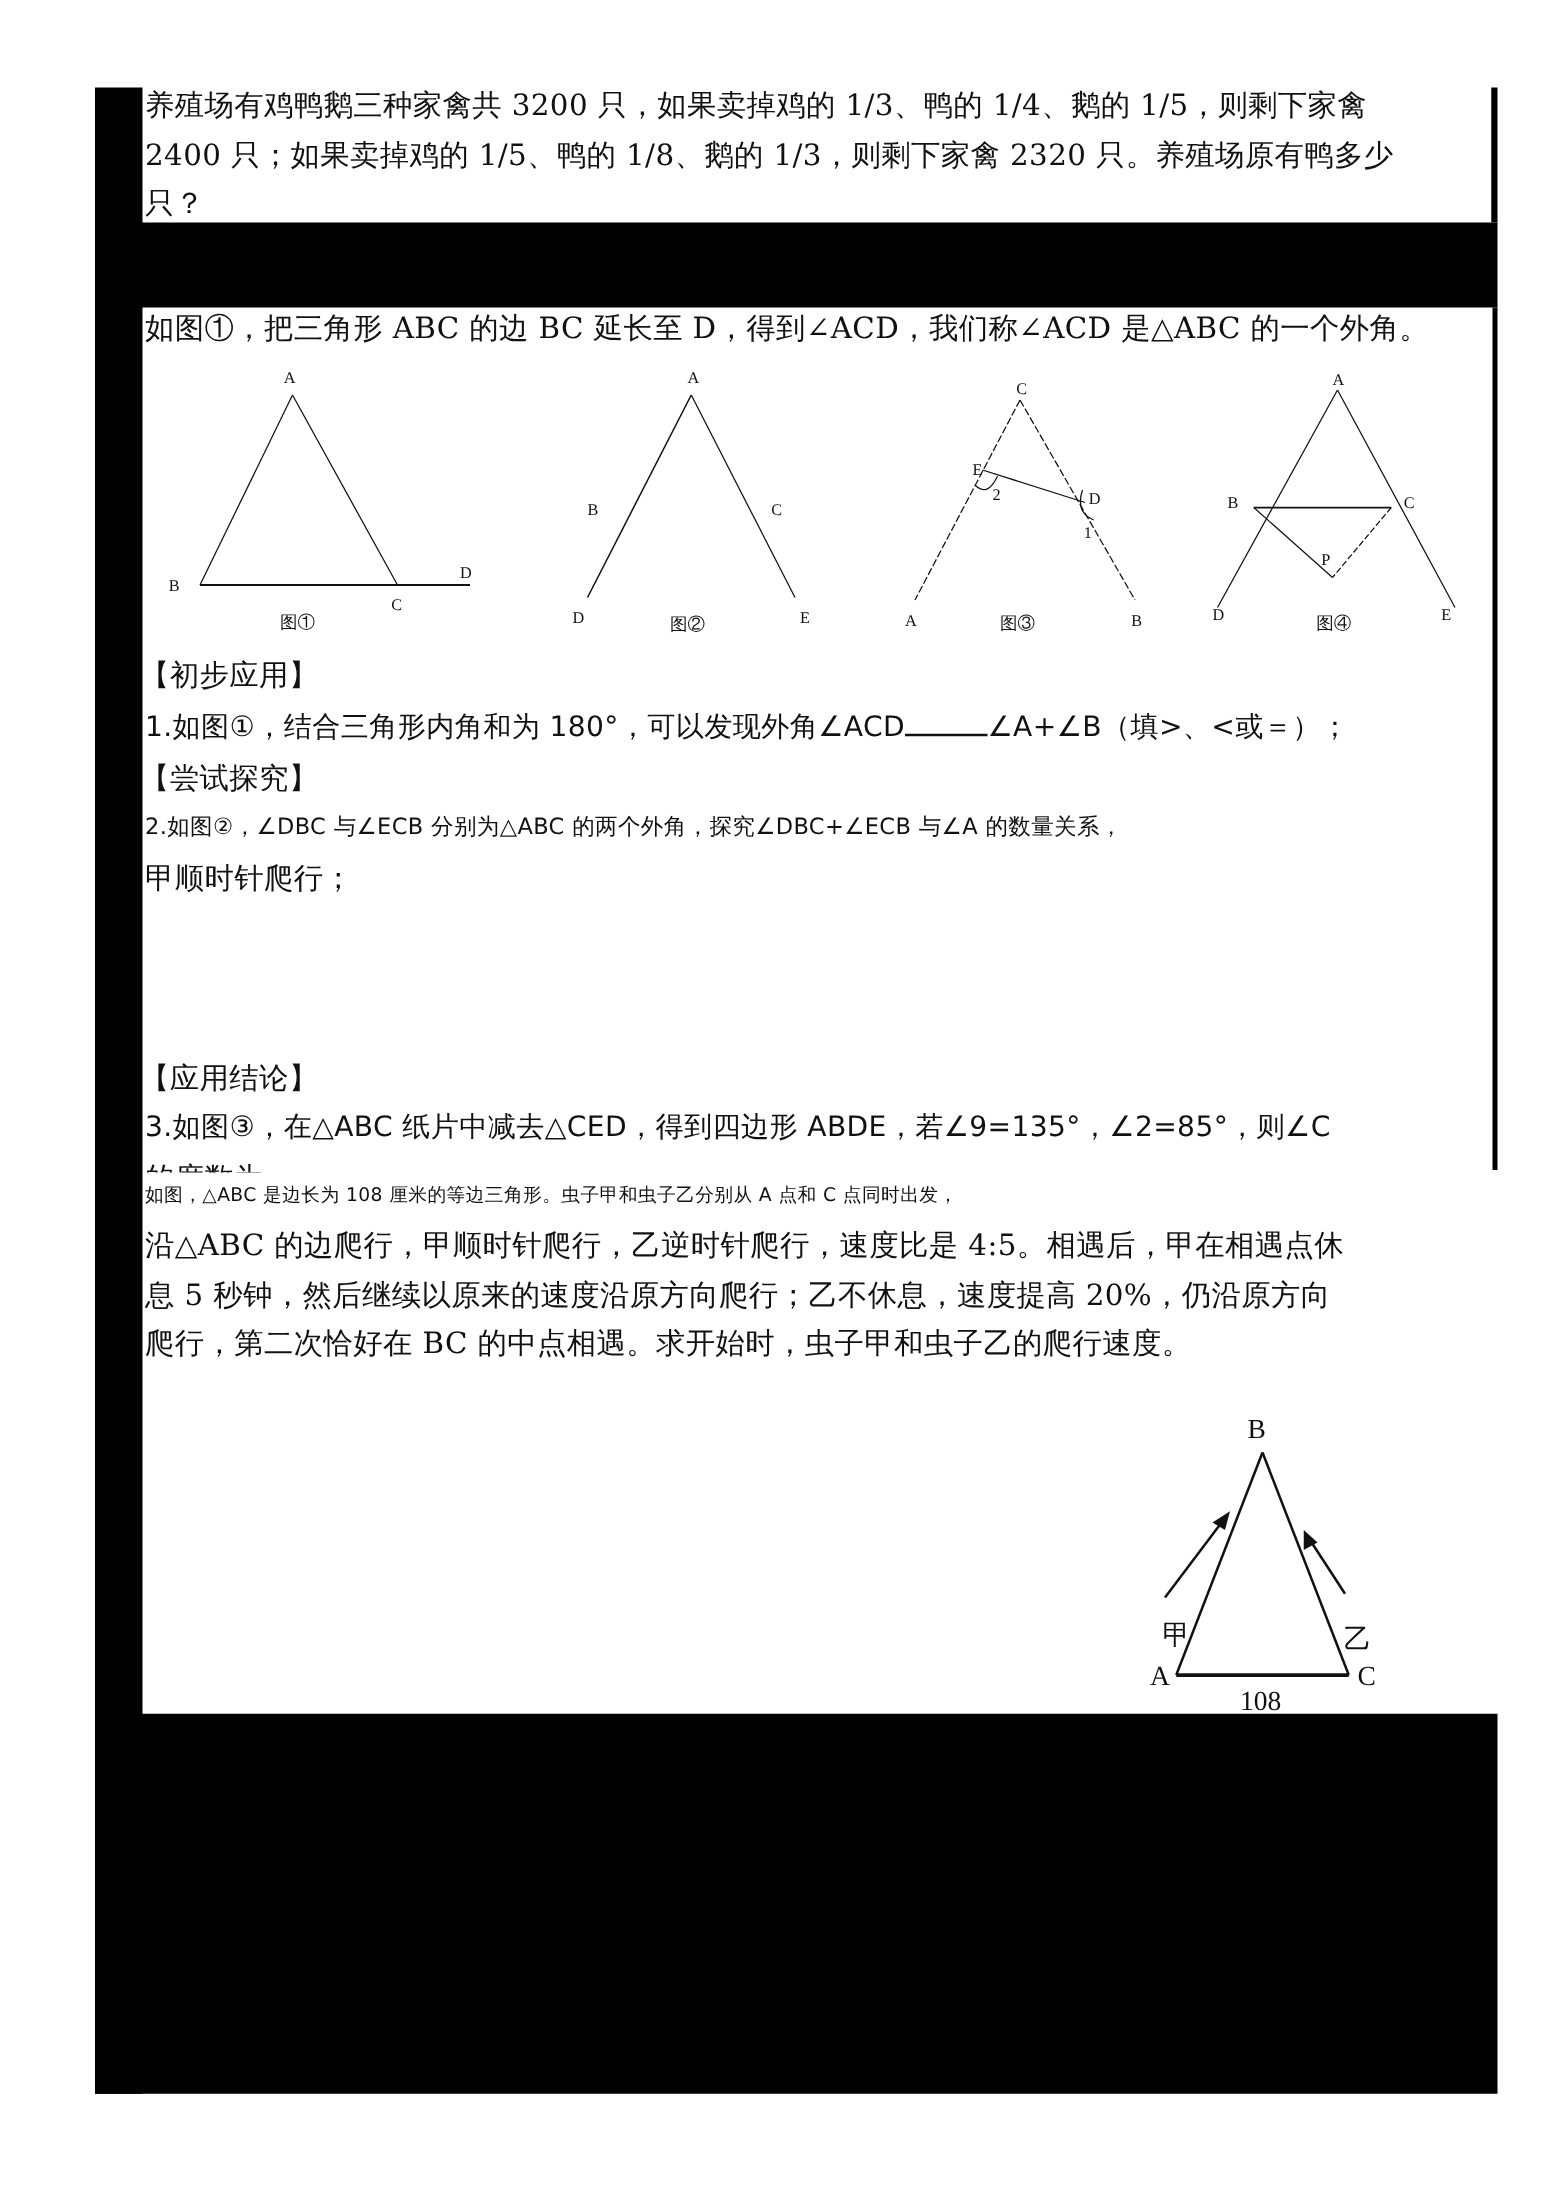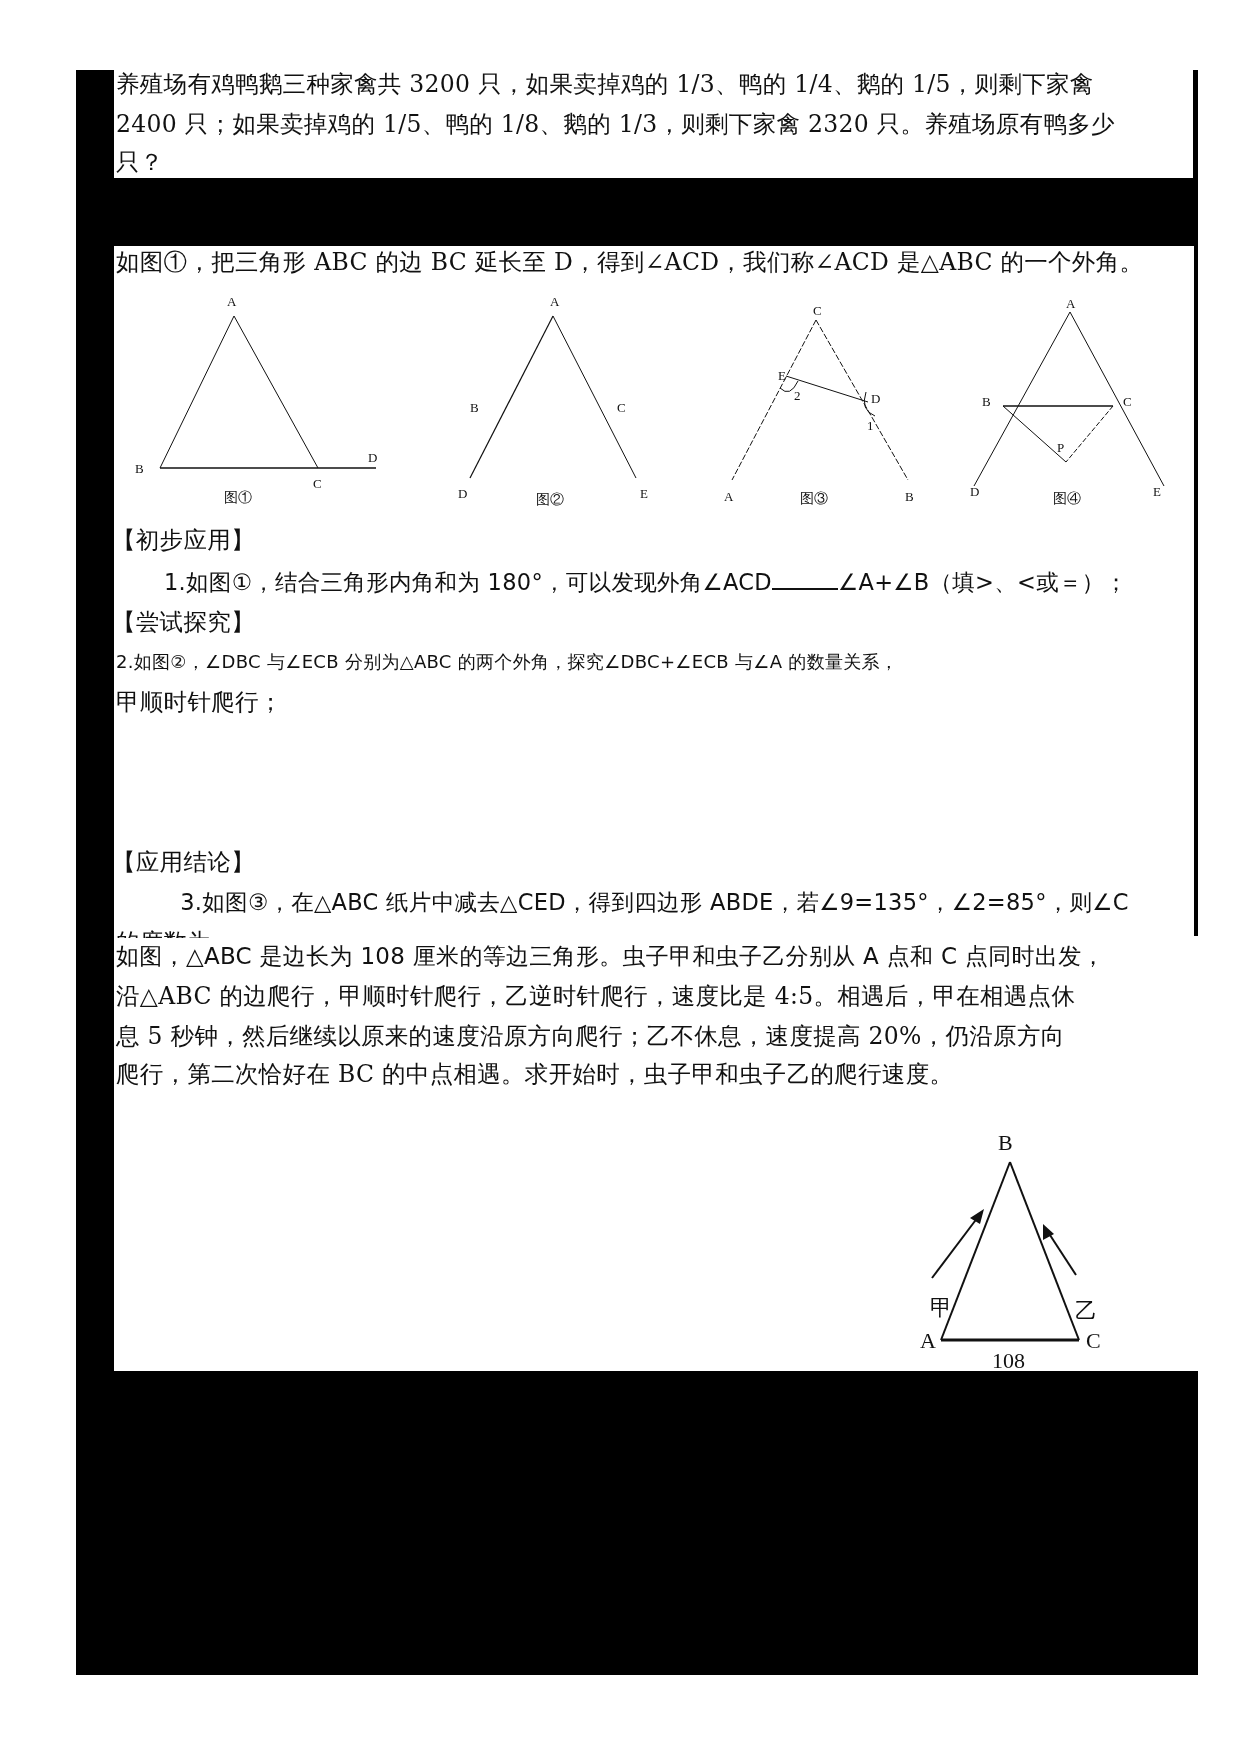--- a/index.html
+++ b/index.html
@@ -7,21 +7,20 @@
     width: 1240px; height: 1754px; position: relative; overflow: hidden;
     background: #ffffff;
     font-family: "DejaVu Sans", "Liberation Sans", sans-serif;
     color: #111;
   }
   .black { position: absolute; background: #000; }
   .line {
     position: absolute; left: 116px; white-space: nowrap;
     font-size: 23.5px; line-height: 40px; letter-spacing: 0.3px;
     font-family: "DejaVu Serif", "Liberation Serif", serif;
-    text-align: center;
   }
   .line.sans { font-family: "DejaVu Sans", "Liberation Sans", sans-serif; }
   .blank-underline {
     display: inline-block; width: 66px; border-bottom: 2px solid #111;
     height: 22px; vertical-align: baseline;
   }
   svg { position: absolute; overflow: visible; }
   svg text { font-family: "Liberation Serif", "DejaVu Serif", serif; fill: #111; }
   .clip { overflow: hidden; }
 </style>
@@ -91,37 +90,37 @@
     <text x="22" y="116" font-size="13">B</text>
     <text x="163" y="116" font-size="13">C</text>
     <text x="97" y="162" font-size="13">P</text>
     <text x="10" y="206" font-size="13">D</text>
     <text x="193" y="206" font-size="13">E</text>
     <text x="93" y="213" font-size="14">图④</text>
   </svg>
 
   <div class="line" style="top:520px; left:112px;">【初步应用】</div>
 
-  <div class="line sans" style="top:562px; font-size:22.5px;margin-left:48px;">
+  <div class="line sans" style="top:562px; font-size:22.5px;">
     <span>1.如图①，结合三角形内角和为 180°，可以发现外角∠ACD</span><span class="blank-underline"></span><span>∠A+∠B（填&gt;、&lt;或＝）；</span>
   </div>
 
   <div class="line" style="top:602px; left:112px;">【尝试探究】</div>
   <div class="line sans" style="top:642px; font-size:18px;">2.如图②，∠DBC 与∠ECB 分别为△ABC 的两个外角，探究∠DBC+∠ECB 与∠A 的数量关系，</div>
   <div class="line" style="top:682px;">甲顺时针爬行；</div>
 
   <div class="line" style="top:842px; left:112px;">【应用结论】</div>
   <div class="line sans" style="top:882px; font-size:22.5px; width:1077px; overflow:hidden;">3.如图③，在△ABC 纸片中减去△CED，得到四边形 ABDE，若∠9=135°，∠2=85°，则∠C</div>
   <div class="clip" style="position:absolute; left:116px; top:926px; width:400px; height:12px;">
     <div class="line" style="top:-4px; left:0;">的度数为</div>
   </div>
 </section>
 
 <section>
-  <div class="line sans" style="top:936px; font-size:23px;">如图，△ABC 是边长为 108 厘米的等边三角形。虫子甲和虫子乙分别从 A 点和 C 点同时出发，</div>
+  <div class="line sans" style="top:936px; font-size:15px;">如图，△ABC 是边长为 108 厘米的等边三角形。虫子甲和虫子乙分别从 A 点和 C 点同时出发，</div>
   <div class="line" style="top:976px;">沿△ABC 的边爬行，甲顺时针爬行，乙逆时针爬行，速度比是 4:5。相遇后，甲在相遇点休</div>
   <div class="line" style="top:1016px;">息 5 秒钟，然后继续以原来的速度沿原方向爬行；乙不休息，速度提高 20%，仍沿原方向</div>
   <div class="line" style="top:1054px;">爬行，第二次恰好在 BC 的中点相遇。求开始时，虫子甲和虫子乙的爬行速度。</div>
 
   <svg style="left:900px; top:1110px;" width="300" height="262" viewBox="0 0 300 262">
     <line x1="110" y1="52" x2="41" y2="230" stroke="#111" stroke-width="2"></line>
     <line x1="110" y1="52" x2="179" y2="230" stroke="#111" stroke-width="2"></line>
     <line x1="41" y1="230" x2="179" y2="230" stroke="#111" stroke-width="3"></line>
 
     <line x1="32" y1="168" x2="78" y2="107" stroke="#111" stroke-width="2"></line>

